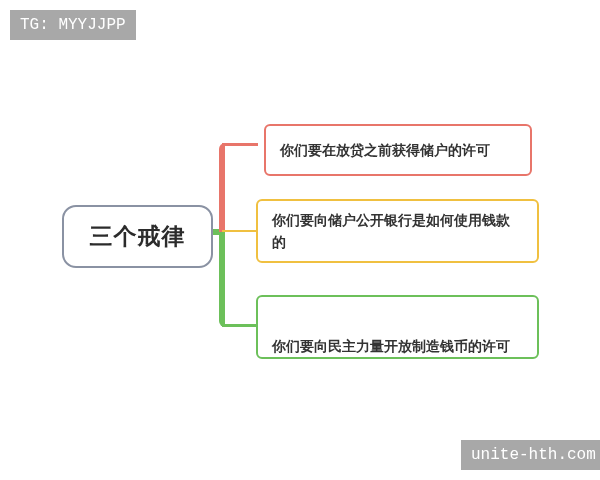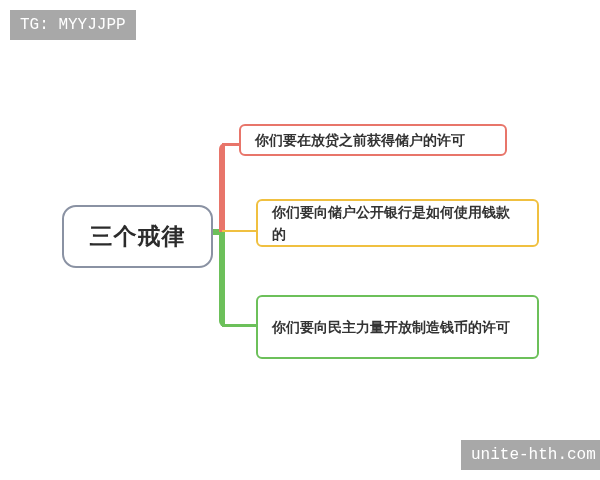--- a/index.html
+++ b/index.html
@@ -49,25 +49,25 @@
 
   <div class="line" style="left:219px; top:232px; width:6px; height:95px; background:#6cc05a; border-bottom-left-radius:6px;"></div>
 
   <div class="line" style="left:222px; top:324px; width:36px; height:3px; background:#6cc05a;"></div>
 </div>
 
 <div class="root">
   <span>三个戒律</span>
 </div>
 
-<div class="node" style="left:239px; top:124px; width:268px; height:32px; border-color:#e8756a;">
+<div class="node" style="left:264px; top:124px; width:268px; height:52px; border-color:#e8756a;">
   <span>你们要在放贷之前获得储户的许可</span>
 </div>
 
-<div class="node" style="left:256px; top:199px; width:283px; height:48px; border-color:#f0c040;">
+<div class="node" style="left:256px; top:199px; width:283px; height:64px; border-color:#f0c040;">
   <span>你们要向储户公开银行是如何使用钱款的</span>
 </div>
 
-<div class="node" style="left:256px; top:295px; width:283px; height:64px; border-color:#6cc05a;">
+<div class="node" style="left:256px; top:295px; width:283px; height:64px; border-color:#6cc05a;align-items:flex-end;">
   <span>你们要向民主力量开放制造钱币的许可</span>
 </div>
 
 <div class="wm wm-bottom">unite-hth.com</div>
 
 </body></html>

